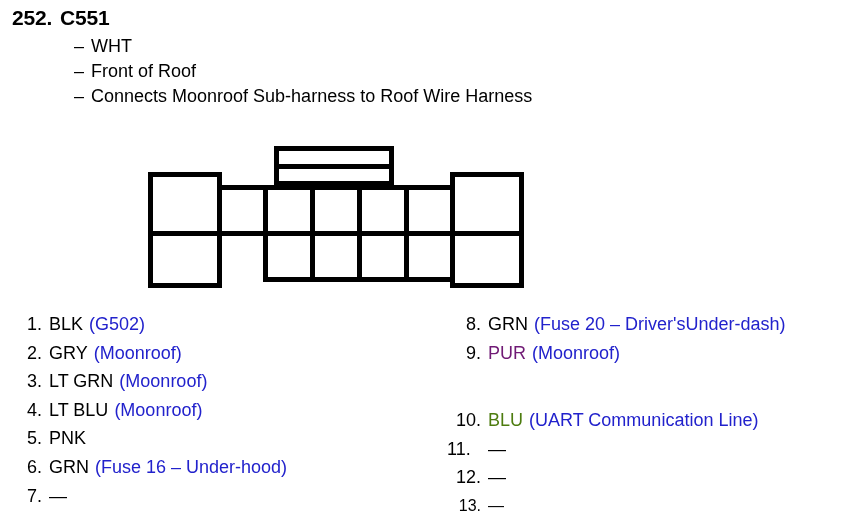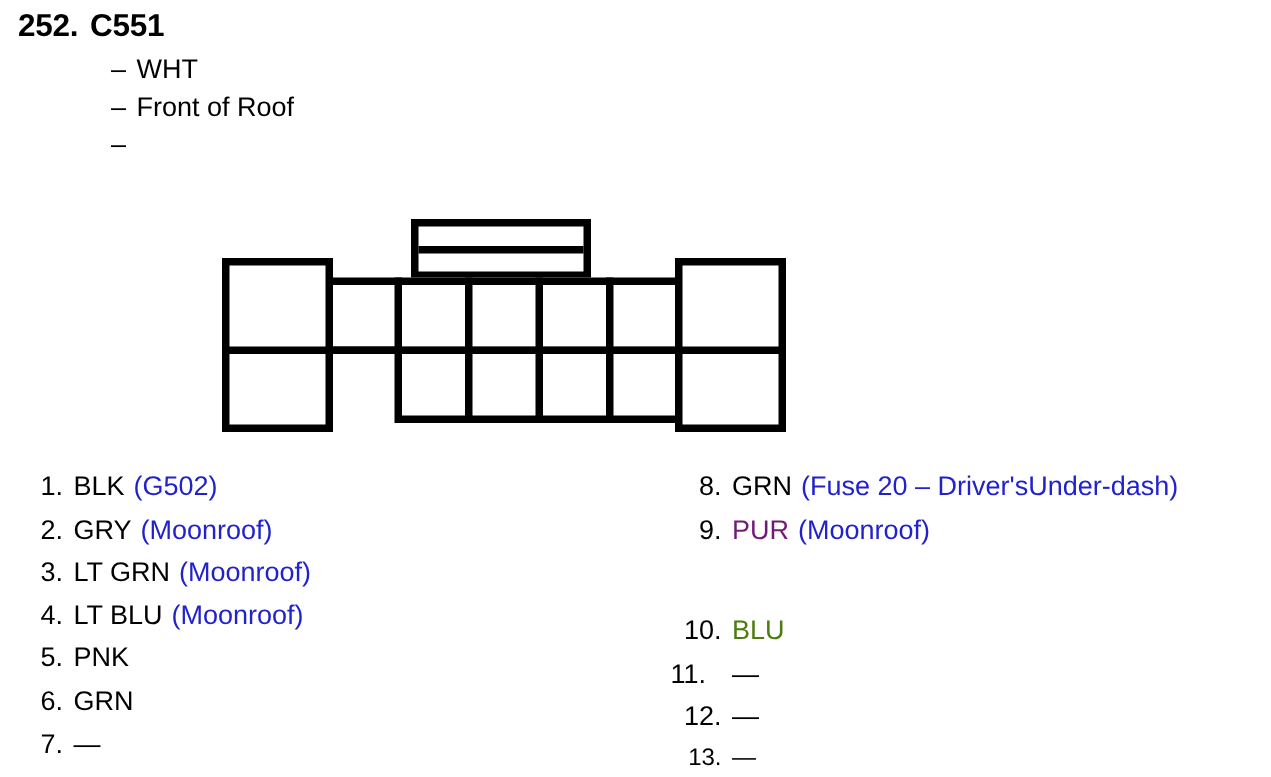--- a/index.html
+++ b/index.html
@@ -150,20 +150,21 @@
     <div class="desc-line">
       <span class="desc-dash">–</span>
       <span>WHT</span>
     </div>
     <div class="desc-line">
       <span class="desc-dash">–</span>
       <span>Front of Roof</span>
     </div>
     <div class="desc-line">
       <span class="desc-dash">–</span>
+      <span>Connects Moonroof Sub-harness to Roof Wire Harness</span>
     </div>
   </div>
 </div>
 
 <div id="connector">
 
   <div id="latch-tab" class="conn-part"></div>
   <div id="latch-tab-divider"></div>
 
   <div id="band-top" class="conn-part"></div>
@@ -218,40 +219,42 @@
       <span style="color: rgb(0, 0, 0);">LT BLU</span>
       <span style="color: rgb(34, 34, 204); margin-left: 6px;">(Moonroof)</span>
     </div>
     <div style="display: flex; align-items: baseline; font-size: 18px; line-height: 28.6px; white-space: nowrap;">
       <span style="flex: 0 0 26px; width: 26px; text-align: right; padding-right: 7px; color: rgb(0, 0, 0);">5.</span>
       <span style="color: rgb(0, 0, 0);">PNK</span>
     </div>
     <div style="display: flex; align-items: baseline; font-size: 18px; line-height: 28.6px; white-space: nowrap;">
       <span style="flex: 0 0 26px; width: 26px; text-align: right; padding-right: 7px; color: rgb(0, 0, 0);">6.</span>
       <span style="color: rgb(0, 0, 0);">GRN</span>
+      <span style="color: rgb(34, 34, 204); margin-left: 6px;">(Fuse 16 – Under-hood)</span>
     </div>
     <div style="display: flex; align-items: baseline; font-size: 18px; line-height: 28.6px; white-space: nowrap;">
       <span style="flex: 0 0 26px; width: 26px; text-align: right; padding-right: 7px; color: rgb(0, 0, 0);">7.</span>
       <span style="color: rgb(0, 0, 0);">—</span>
     </div>
   </div>
 <div id="pin-list-right" style="position:absolute; left:447px; top:310px; width:400px;">
     <div style="display: flex; align-items: baseline; font-size: 18px; line-height: 28.6px; white-space: nowrap;">
       <span style="flex: 0 0 34px; width: 34px; text-align: right; padding-right: 7px; color: rgb(0, 0, 0);">8.</span>
       <span style="color: rgb(0, 0, 0);">GRN</span>
       <span style="color: rgb(34, 34, 204); margin-left: 6px;">(Fuse 20 – Driver'sUnder-dash)</span>
     </div>
     <div style="display: flex; align-items: baseline; font-size: 18px; line-height: 28.6px; white-space: nowrap;">
       <span style="flex: 0 0 34px; width: 34px; text-align: right; padding-right: 7px; color: rgb(0, 0, 0);">9.</span>
       <span style="color: #701a75;">PUR</span>
       <span style="color: rgb(34, 34, 204); margin-left: 6px;">(Moonroof)</span>
     </div>
     <div style="display: flex; align-items: baseline; font-size: 18px; line-height: 28.6px; white-space: nowrap;">
       <span style="flex: 0 0 34px; width: 34px; text-align: right; padding-right: 7px; color: rgb(0, 0, 0);">10.</span>
       <span style="color: #4d7c0f; margin-top: 39px;">BLU</span>
+      <span style="color: rgb(34, 34, 204); margin-left: 6px;">(UART Communication Line)</span>
     </div>
     <div style="display: flex; align-items: baseline; font-size: 18px; line-height: 28.6px; white-space: nowrap;">
       <span style="flex: 0 0 34px; width: 34px; text-align: left; padding-right: 7px; color: rgb(0, 0, 0);">11.</span>
       <span style="color: rgb(0, 0, 0);">—</span>
     </div>
     <div style="display: flex; align-items: baseline; font-size: 18px; line-height: 28.6px; white-space: nowrap;">
       <span style="flex: 0 0 34px; width: 34px; text-align: right; padding-right: 7px; color: rgb(0, 0, 0);">12.</span>
       <span style="color: rgb(0, 0, 0);">—</span>
     </div>
     <div style="display: flex; align-items: center; font-size: 16px; line-height: 28.6px; white-space: nowrap;">

